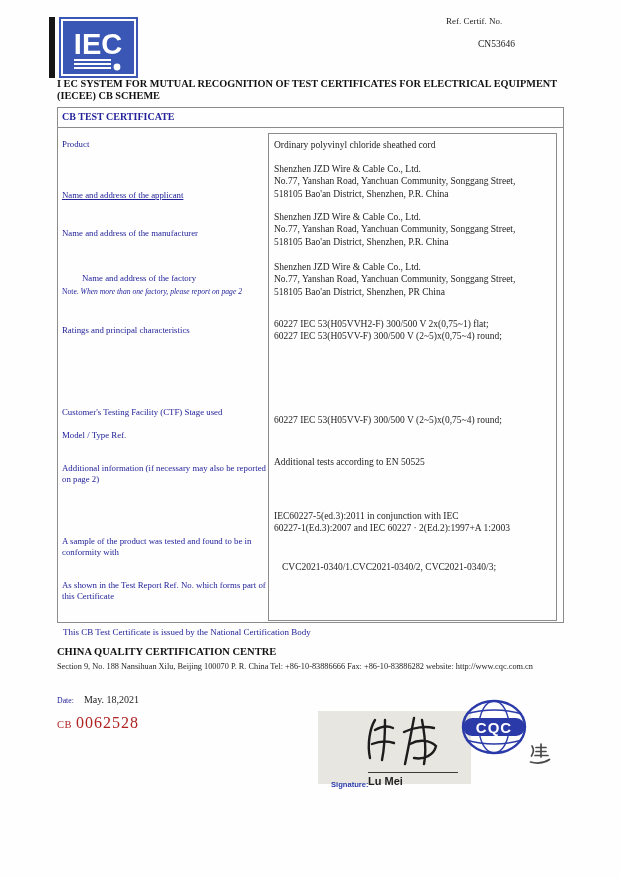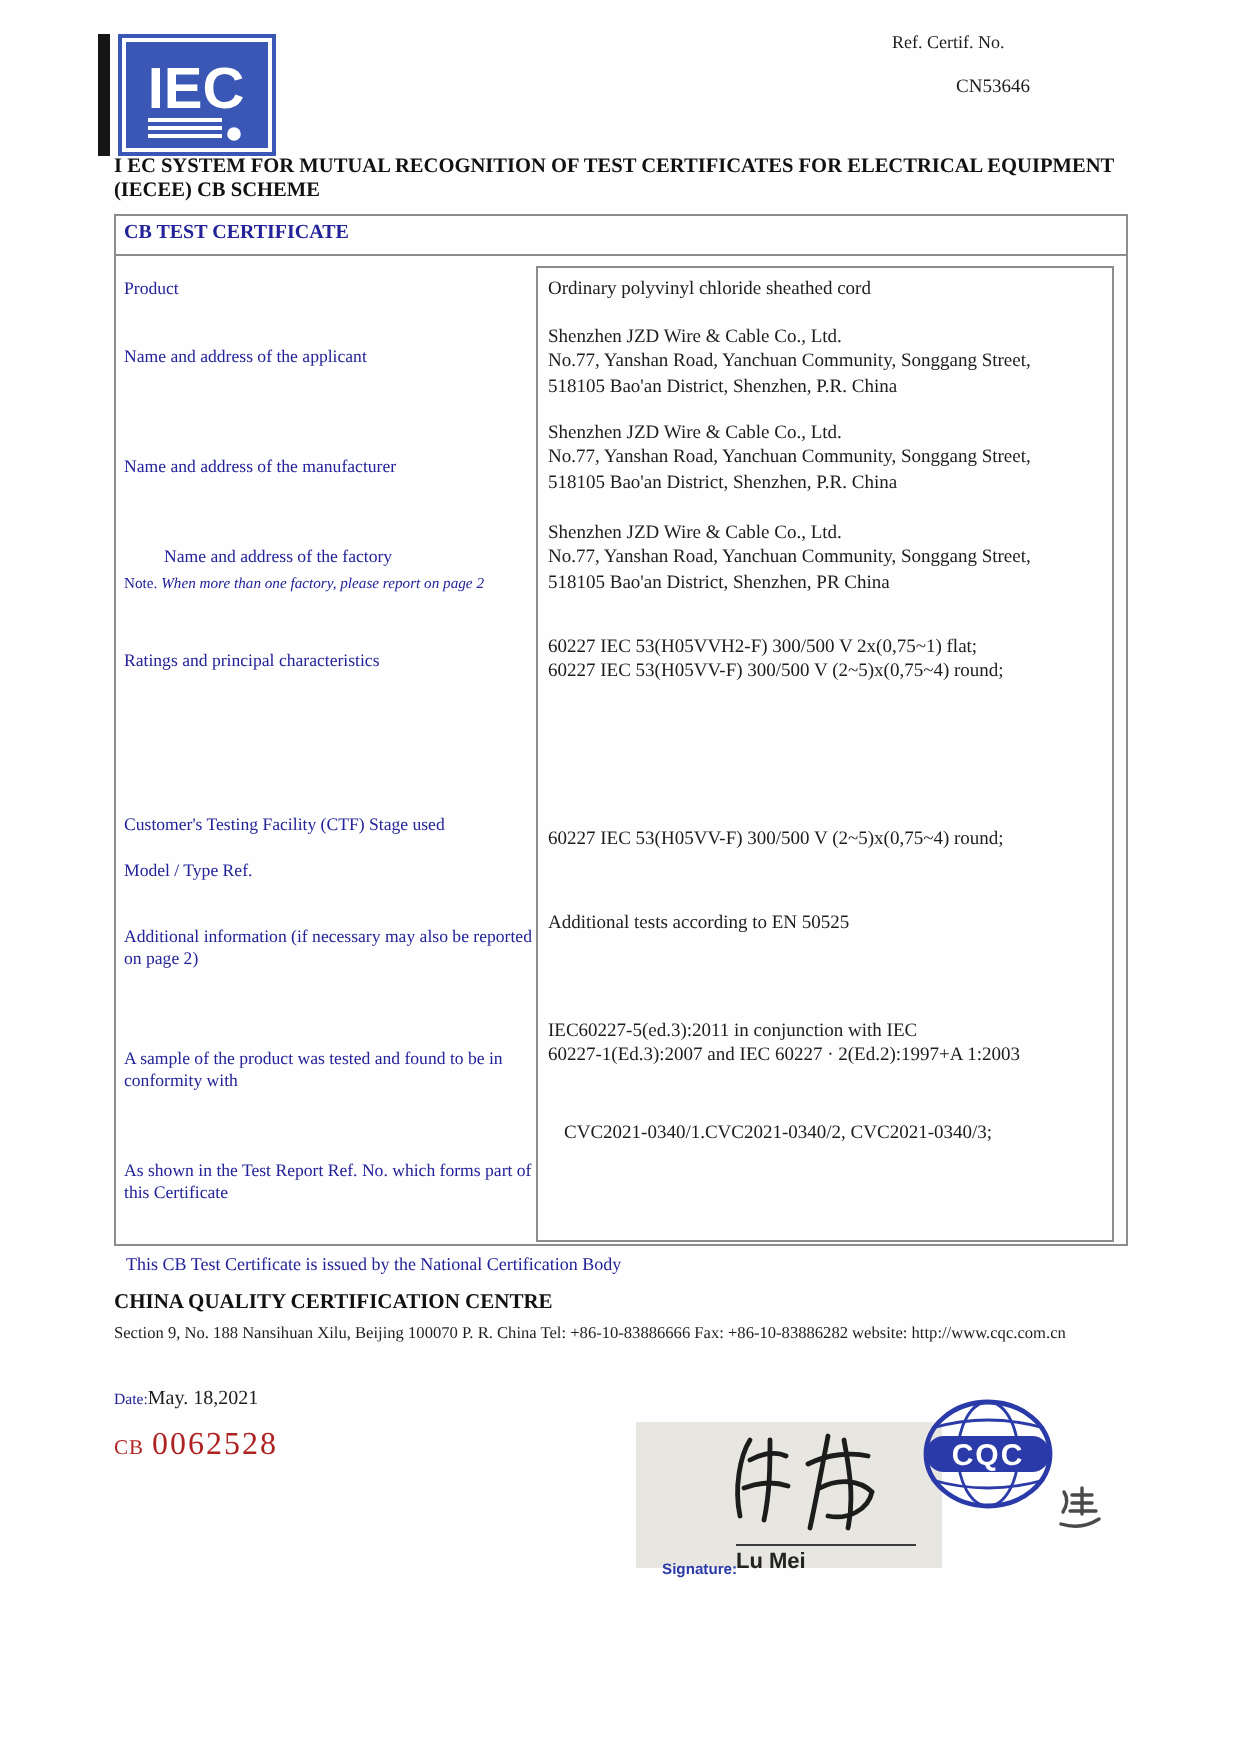--- a/index.html
+++ b/index.html
@@ -21,21 +21,21 @@
   .lbl{position:absolute;left:62px;width:202px;font-size:8.8px;line-height:1.3;color:#22229a;}
   .lbl-note{position:absolute;left:62px;width:210px;font-size:7.6px;color:#22229a;}
   .lbl-note .it{font-style:italic;}
   .val{position:absolute;left:274px;width:276px;font-size:9.5px;line-height:1.3;color:#1d1d1d;}
   .val span{display:block;}
   
   .issued-note{left:63px;top:627px;font-size:9px;color:#22229a;}
   .org-name{left:57px;top:646px;font-size:10.5px;font-weight:bold;color:#111;}
   .org-address{left:57px;top:662px;font-size:8.3px;color:#1d1d1d;}
   .date-row{left:57px;top:694px;font-size:10px;}
-  .date-row .dl{color:#22229a;font-size:7.8px;margin-right:0;}
+  .date-row .dl{color:#22229a;font-size:7.8px;margin-right:10px;}
   .cb-row{left:57px;top:714px;color:#b02222;}
   .cb-row .cb{font-size:10.5px;letter-spacing:0.5px;}
   .cb-row .num{font-size:16px;letter-spacing:1px;}
   .sig-bg{left:318px;top:711px;width:153px;height:73px;background:#e8e6e0;}
   .sig-label{left:331px;top:765px;font-size:7.6px;font-weight:bold;color:#2a3aa8;font-family:"Liberation Sans",sans-serif;margin-top:15px;}
   .sig-line{left:368px;top:772px;width:90px;height:1px;background:#3a3a3a;}
   .sig-name{left:368px;top:775px;width:90px;text-align:left;font-size:11px;font-weight:bold;color:#222;font-family:"Liberation Sans",sans-serif;}
 </style>
 </head>
 <body>
@@ -60,32 +60,32 @@
     <span style="display:block">I EC SYSTEM FOR MUTUAL RECOGNITION OF TEST CERTIFICATES FOR ELECTRICAL EQUIPMENT</span>
     <span style="display:block">(IECEE) CB SCHEME</span>
   </div>
 
   <div class="abs outer-box"></div>
   <div class="abs title-rule"></div>
   <div class="abs value-box"></div>
   <div class="abs cert-title">CB TEST CERTIFICATE</div>
 
   <div class="lbl" style="top:139px;">Product</div>
-  <div class="lbl" style="top:173px;">Name and address of the applicant</div>
+  <div class="lbl" style="top:190px;text-decoration:underline;">Name and address of the applicant</div>
   <div class="lbl" style="top:228px;">Name and address of the manufacturer</div>
   <div class="lbl" style="top:273px;margin-left:20px;">Name and address of the factory</div>
   <div class="lbl-note" style="top:287px;">
     <span>Note.</span>
     <span class="it">When more than one factory, please report on page 2</span>
   </div>
   <div class="lbl" style="top:325px;">Ratings and principal characteristics</div>
   <div class="lbl" style="top:407px;">Customer's Testing Facility (CTF) Stage used</div>
   <div class="lbl" style="top:430px;">Model / Type Ref.</div>
   <div class="lbl" style="top:463px;width:208px;">Additional information (if necessary may also be reported on page 2)</div>
-  <div class="lbl" style="top:524px;width:198px;">A sample of the product was tested and found to be in conformity with</div>
+  <div class="lbl" style="top:536px;width:198px;">A sample of the product was tested and found to be in conformity with</div>
   <div class="lbl" style="top:580px;width:206px;">As shown in the Test Report Ref. No. which forms part of this Certificate</div>
 
   <div class="val" style="top:139px;">
     <span>Ordinary polyvinyl chloride sheathed cord</span>
   </div>
   <div class="val" style="top:163px;">
     <span>Shenzhen JZD Wire &amp; Cable Co., Ltd.</span>
     <span>No.77, Yanshan Road, Yanchuan Community, Songgang Street,</span>
     <span>518105 Bao'an District, Shenzhen, P.R. China</span>
   </div>

